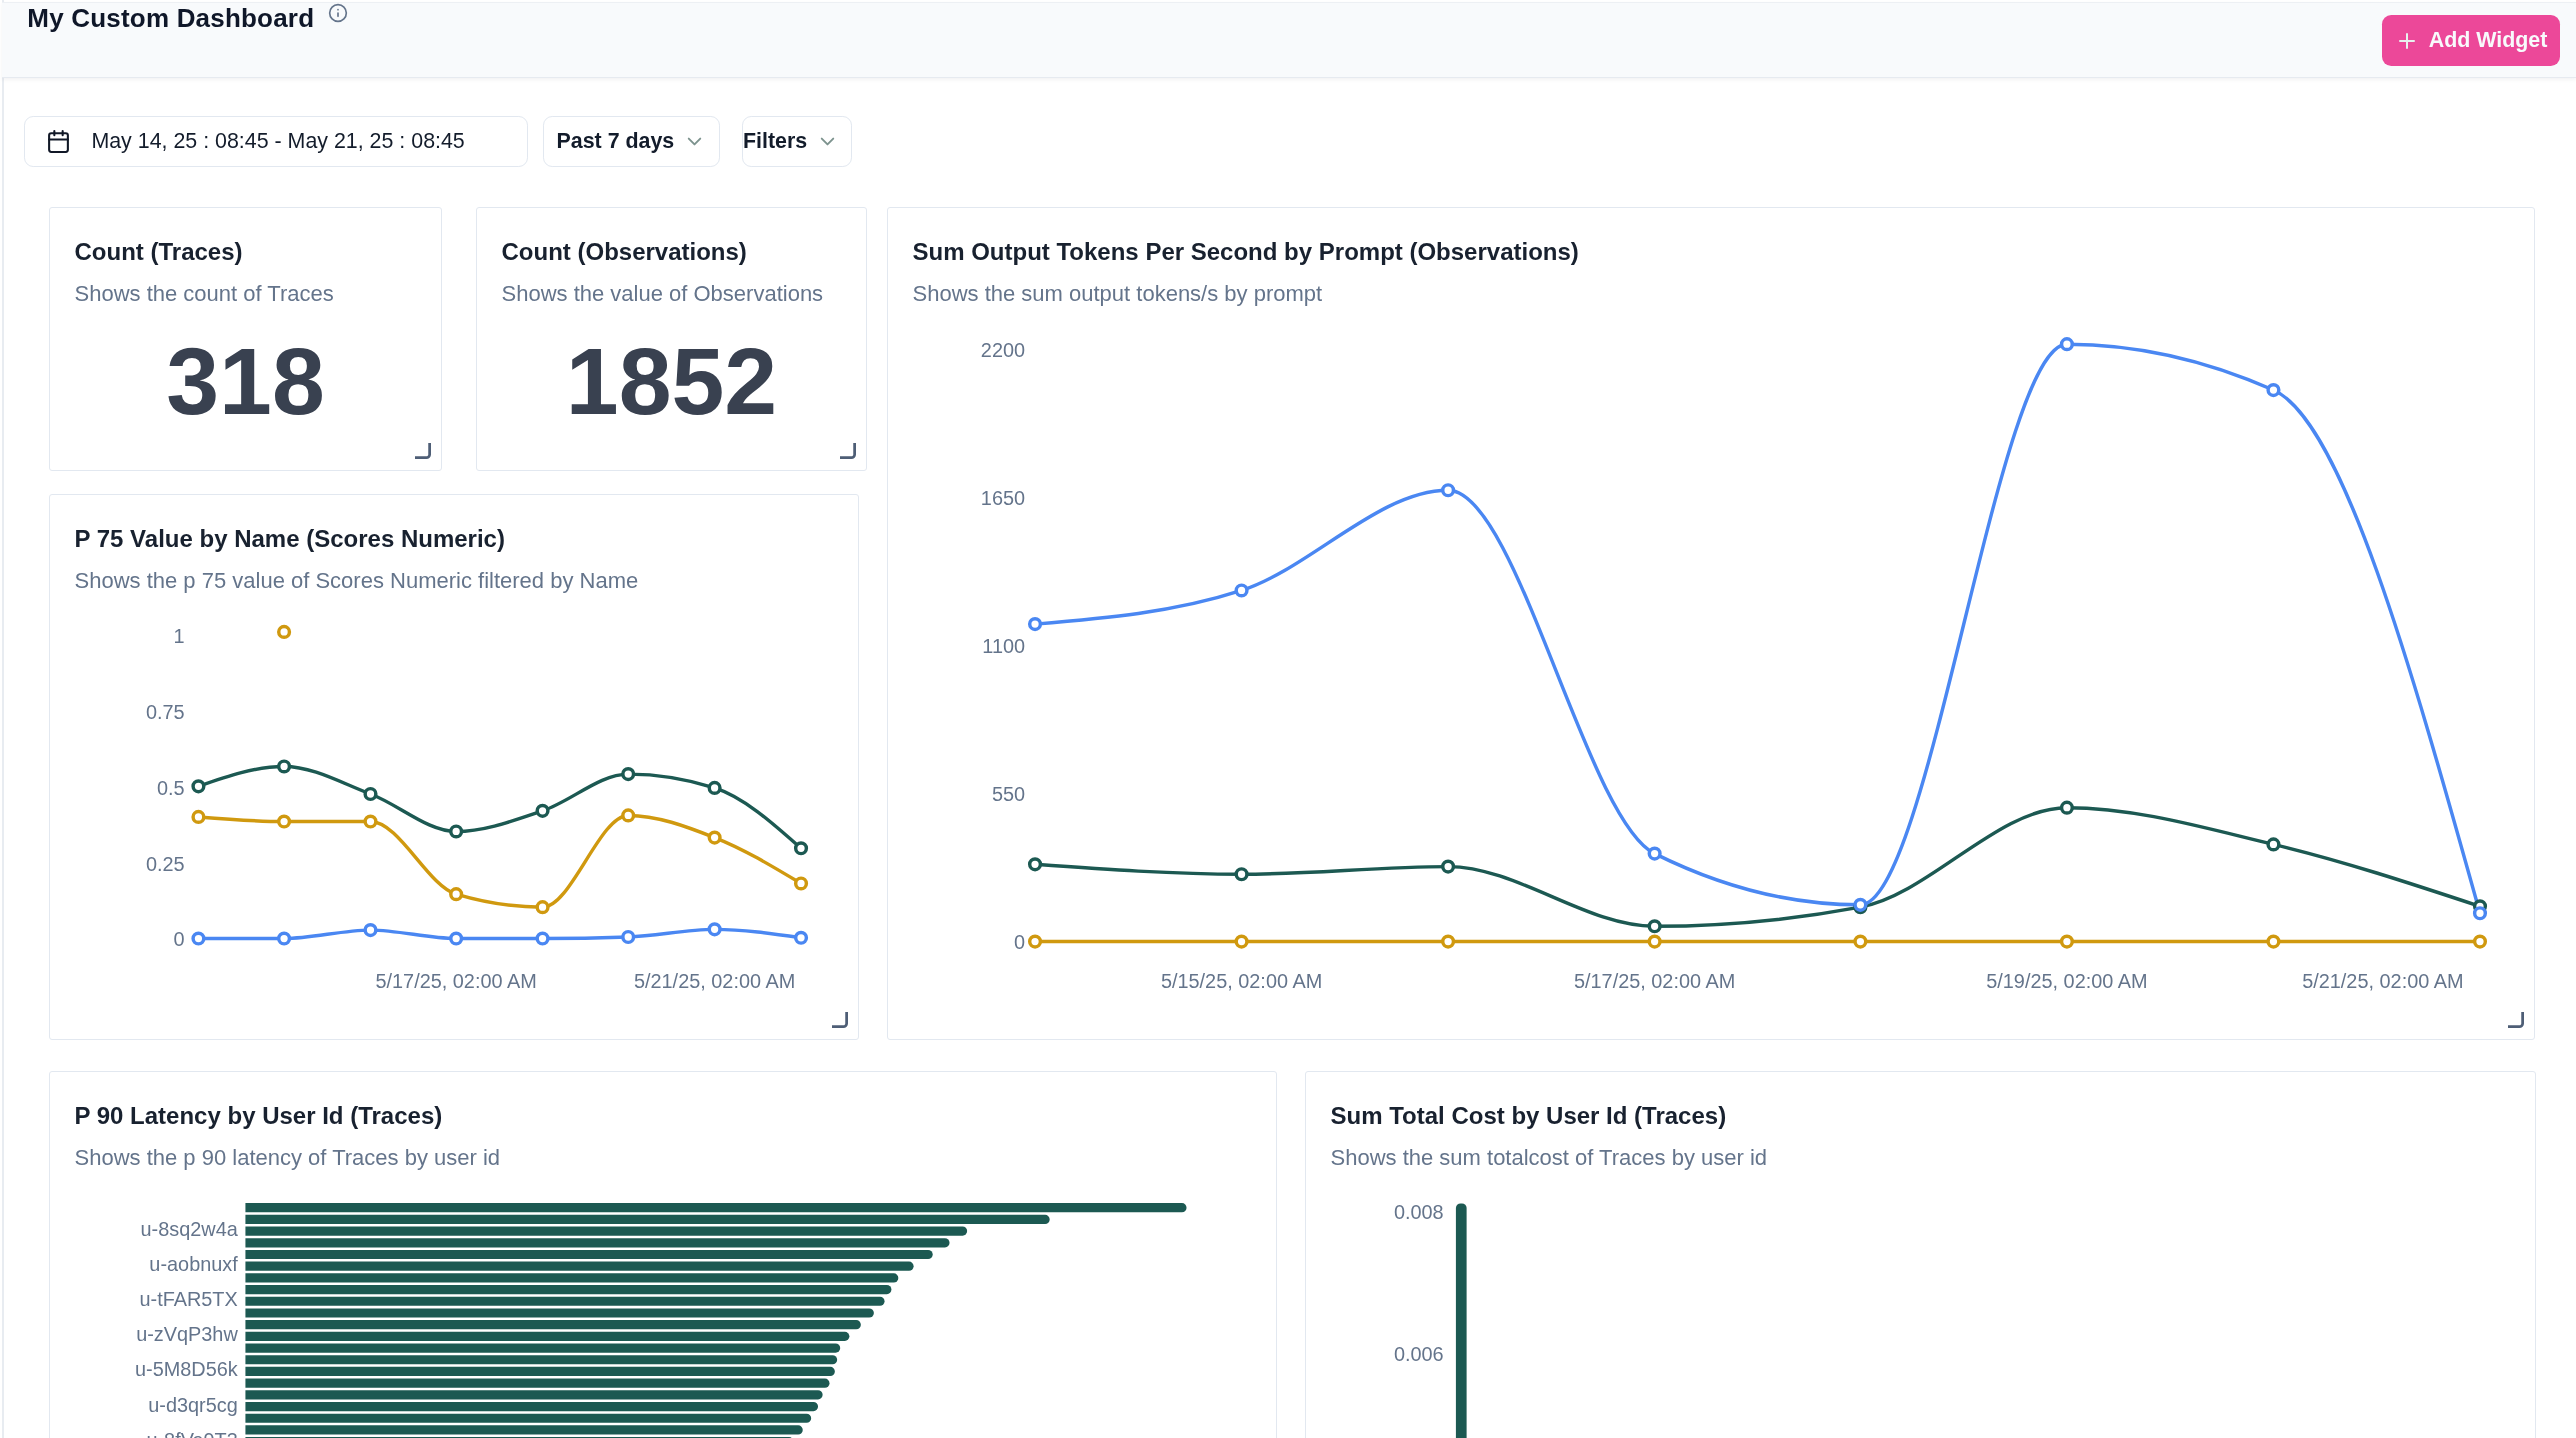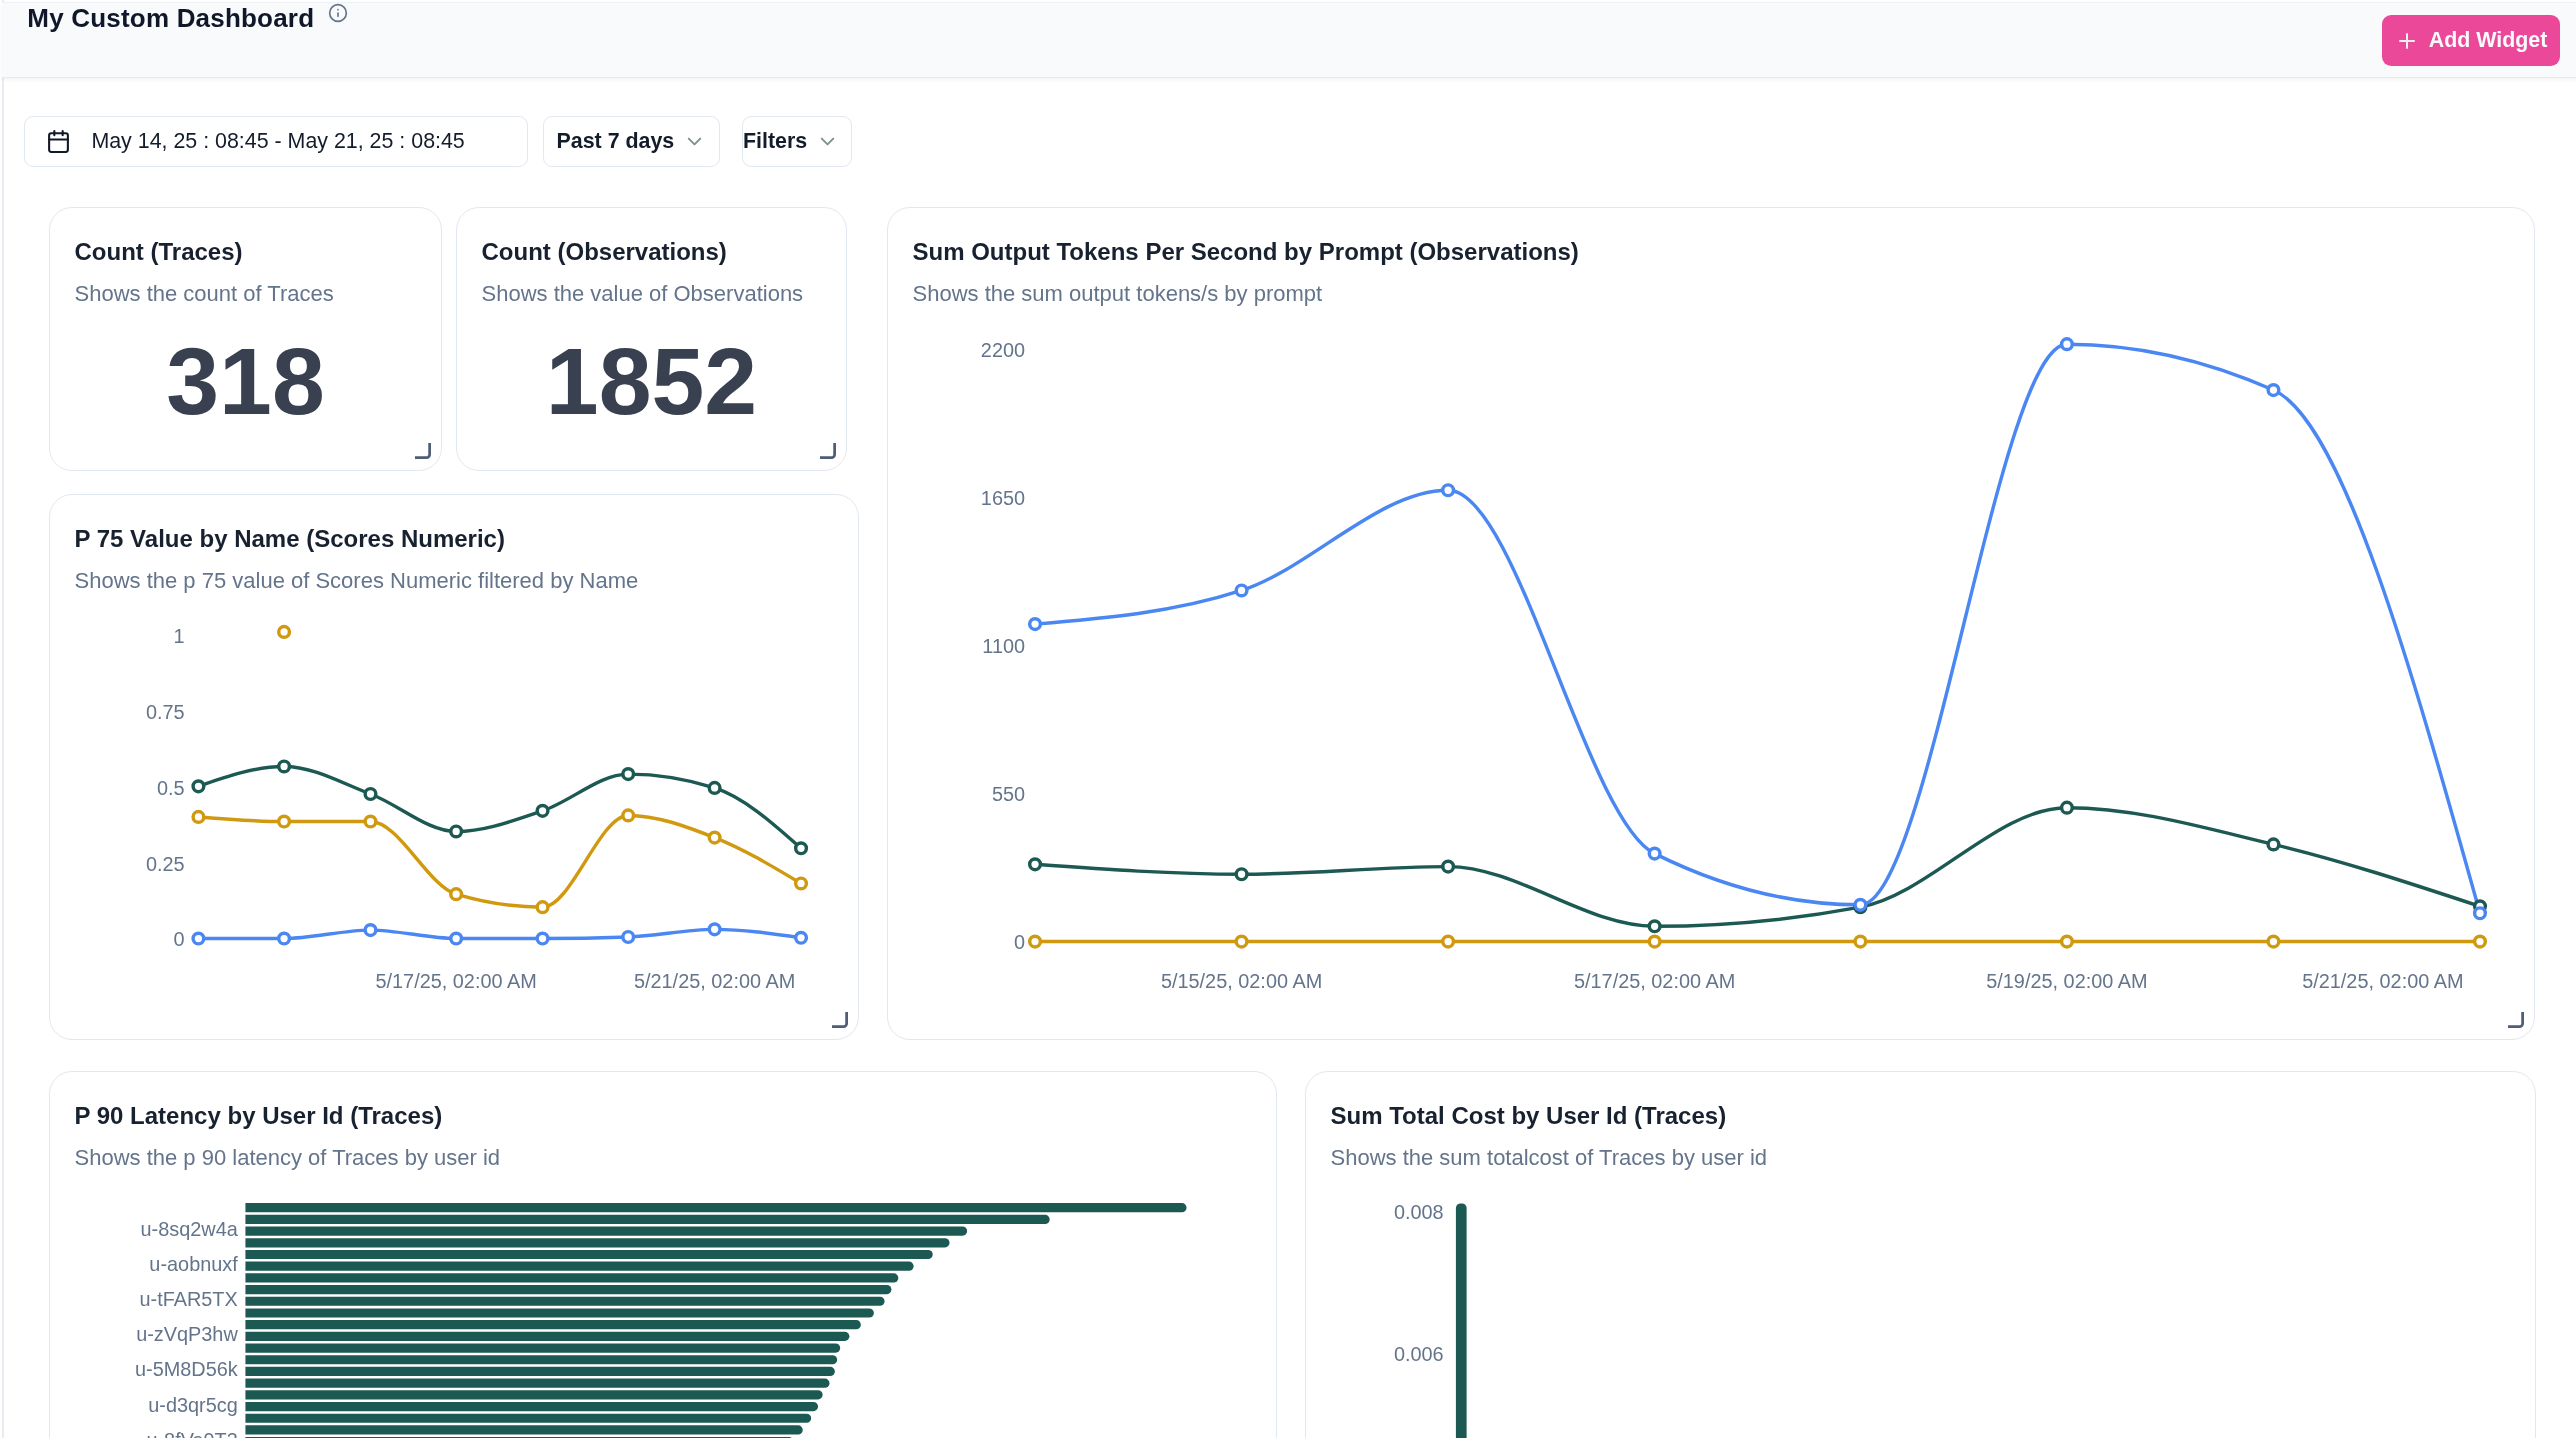--- a/index.html
+++ b/index.html
@@ -4,21 +4,21 @@
 html,body{width:2576px;height:1439px;overflow:hidden;background:#fff;
 font-family:"Liberation Sans",sans-serif;position:relative}
 .leftline{position:absolute;left:2.3px;top:0;bottom:0;width:1.5px;background:#e8ecf1}
 .topbar{position:absolute;left:2.3px;top:1.5px;right:0;height:76px;background:#f8fafc;
 border-top:1.5px solid #edf0f4;border-bottom:1.5px solid #e6eaf0;display:flex;align-items:flex-start;box-shadow:0 2.3px 3.8px rgba(15,23,42,.05)}
 .h1{font-size:26px;font-weight:700;color:#0f1729;margin-left:25px;letter-spacing:0.2px}
 .btn{position:absolute;background:#fff;border:1.5px solid #e2e8f0;border-radius:9.2px;
 display:flex;align-items:center;color:#131c2b;font-size:21.4px}
 .addw{position:absolute;background:#ec4899;border-radius:9.2px;color:#f8fafc;font-size:21.4px;
 font-weight:600;display:flex;align-items:center;justify-content:center;gap:10px}
-.card{position:absolute;background:#fff;border:1.5px solid #e2e8f0;border-radius:23px;
+.card{position:absolute;background:#fff;border:1.5px solid #e2e8f0;border-radius:3px;
 padding:27.6px 24.5px 23px}
 .ct{font-size:24px;font-weight:700;color:#18212f;line-height:32px}
 .cs{font-size:22px;color:#64748b;line-height:27.6px;margin-top:12.2px}
 .bignum{position:absolute;left:0;right:0;top:115px;bottom:31px;display:flex;align-items:center;
 justify-content:center;font-size:95px;font-weight:700;color:#394150}
 </style></head><body>
 <div class="leftline"></div>
 <div class="topbar">
     <span class="h1">My Custom Dashboard</span>
 <span style="margin-left:13.8px;width:20px;height:20px;display:inline-flex">
@@ -60,21 +60,21 @@
     </svg>
   </div>
 <div class="card" style="left:49px;top:207px;width:393px;height:264px">
     <div class="ct">Count (Traces)</div>
     <div class="cs">Shows the count of Traces</div>
     <div class="bignum">318</div>
     <div style="position:absolute;right:10px;bottom:11.5px;width:16px;height:16px"><svg width="16" height="16" viewBox="0 0 21 21" fill="none" stroke="#4e5e76" stroke-width="3.6">
         <path d="M19.2 0 V15 a4.2 4.2 0 0 1 -4.2 4.2 H0"></path>
       </svg></div>
   </div>
-<div class="card" style="left:456px;top:207px;width:391px;height:264px">
+<div class="card" style="left:476px;top:207px;width:391px;height:264px">
     <div class="ct">Count (Observations)</div>
     <div class="cs">Shows the value of Observations</div>
     <div class="bignum">1852</div>
     <div style="position:absolute;right:10px;bottom:11.5px;width:16px;height:16px"><svg width="16" height="16" viewBox="0 0 21 21" fill="none" stroke="#4e5e76" stroke-width="3.6">
         <path d="M19.2 0 V15 a4.2 4.2 0 0 1 -4.2 4.2 H0"></path>
       </svg></div>
   </div>
 <div class="card" style="left:887px;top:207px;width:1648px;height:833px">
     <div class="ct">Sum Output Tokens Per Second by Prompt (Observations)</div>
     <div class="cs">Shows the sum output tokens/s by prompt</div>

